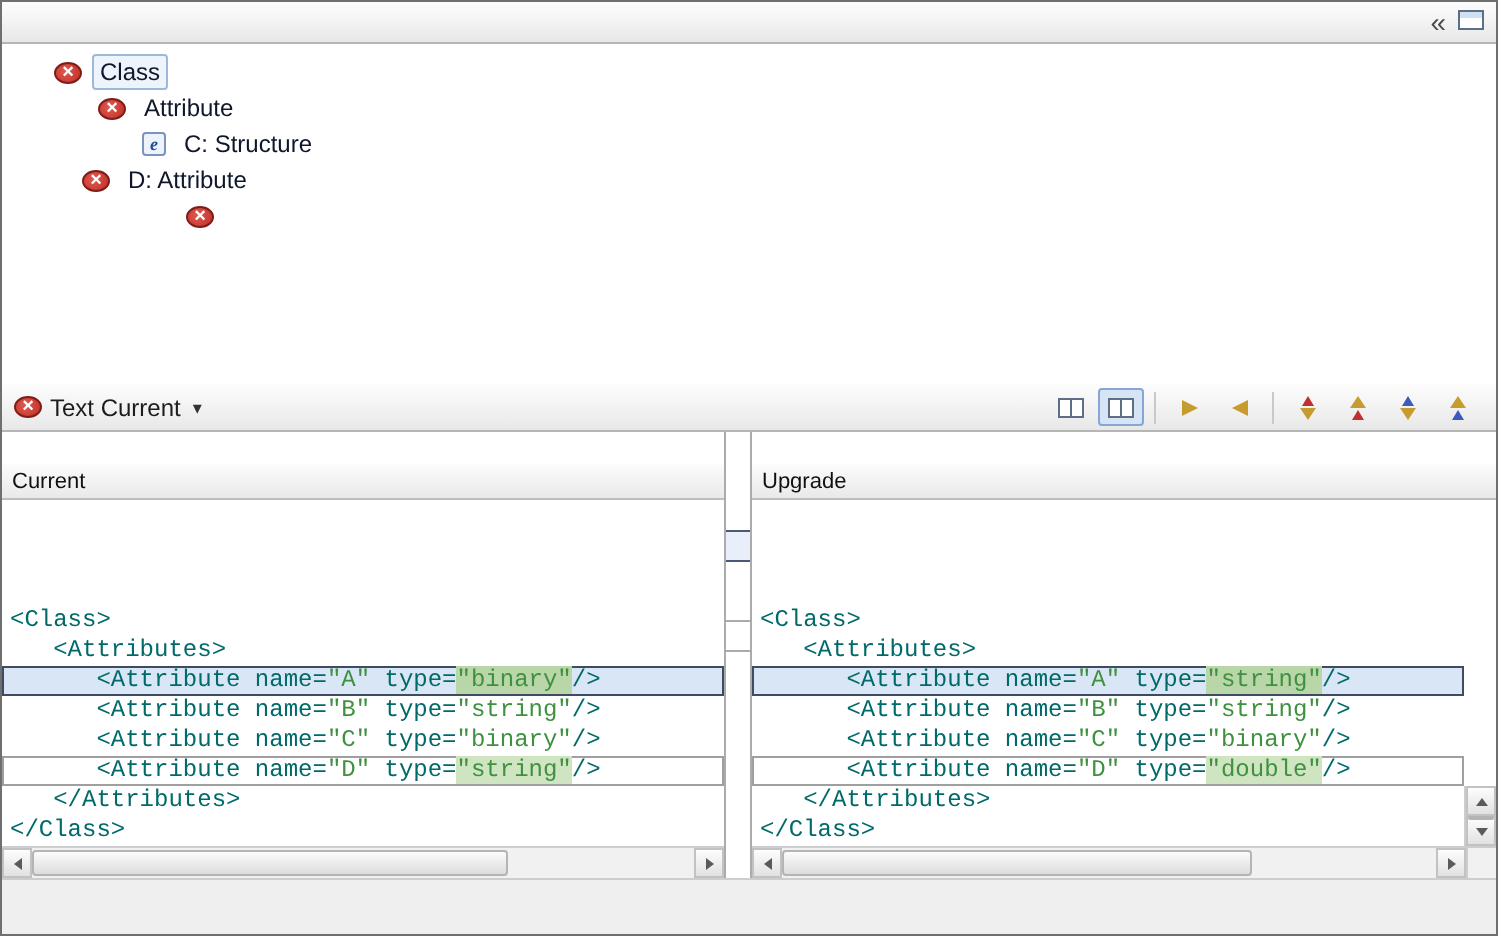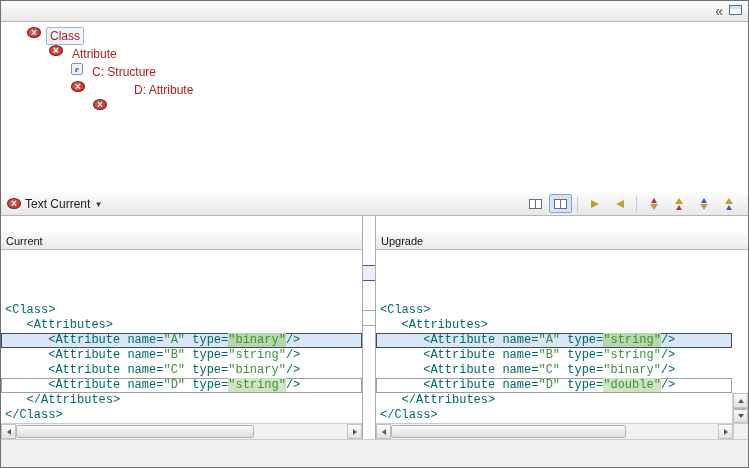--- a/index.html
+++ b/index.html
@@ -20,21 +20,21 @@
   .toolbar-header{flex:0 0 24px;gap:4px;}
   .ph-title{white-space:nowrap;}
   .spacer{flex:1;}
   .hdr-actions{display:flex;align-items:center;gap:6px;}
   .chev{font-size:14px;color:#4a4a4a;line-height:1;cursor:default;}
   .mini-pane{display:inline-block;width:13px;height:10px;border:1px solid #5d6f84;
     background:linear-gradient(#cfe0f2 35%,#ffffff 35%);}
 
   
   .tree{flex:0 0 170px;background:#fff;padding-top:5px;overflow:hidden;}
-  .tree-row{height:18px;display:flex;align-items:flex-start;font-size:12px;color:#b91c1c;}
+  .tree-row{height:18px;display:flex;align-items:center;font-size:12px;color:#0f172a;}
   .tree-label{padding:1px 3px;border:1px solid transparent;white-space:nowrap;}
   .tree-label.selected{background:#eef4fc;border-color:#9db8d8;border-radius:2px;}
   .tree-icon{margin-right:5px;flex:0 0 auto;}
 
   .change-icon{display:inline-block;width:14px;height:11px;position:relative;
     background:radial-gradient(circle at 40% 40%, #e05a50, #bf2d26);
     border:1px solid #7e1d18;border-radius:7px / 5.5px;}
   .change-icon::before{content:"\00d7";position:absolute;inset:0;color:#fff;
     font:bold 10px/10px "Liberation Sans",sans-serif;text-align:center;}
   .attribute-icon{display:inline-block;width:12px;height:12px;
@@ -125,21 +125,21 @@
         <span class="tree-label selected">Class</span>
       </div>
       <div class="tree-row" style="padding-left: 48px;">
         <span class="tree-icon change-icon"></span>
         <span class="tree-label">Attribute</span>
       </div>
       <div class="tree-row" style="padding-left: 70px;">
         <span class="tree-icon attribute-icon"></span>
         <span class="tree-label">C: Structure</span>
       </div>
-      <div class="tree-row" style="padding-left: 70px; gap: 40px;">
+      <div class="tree-row" style="padding-left: 40px;">
         <span class="tree-icon change-icon"></span>
         <span class="tree-label">D: Attribute</span>
       </div>
       <div class="tree-row" style="padding-left: 92px;">
         <span class="tree-icon change-icon"></span>
       </div>
     </div>
 
   <div class="panel-header toolbar-header">
     <span class="change-icon"></span>

